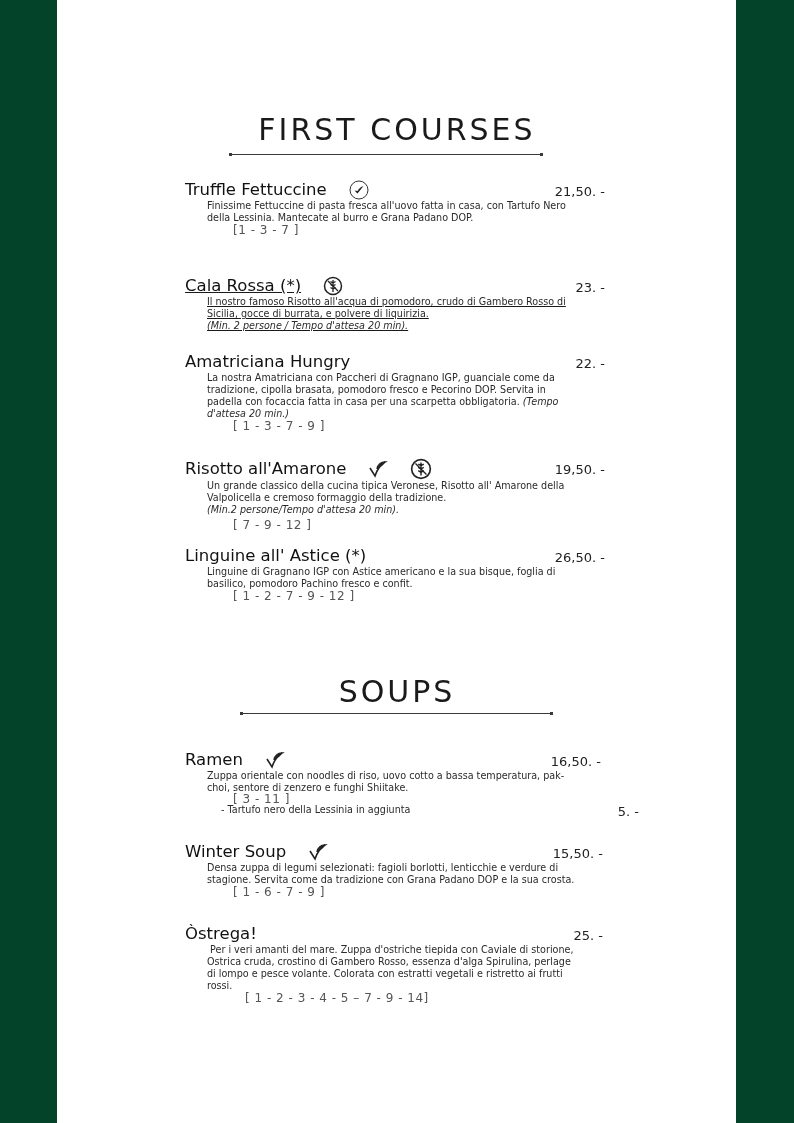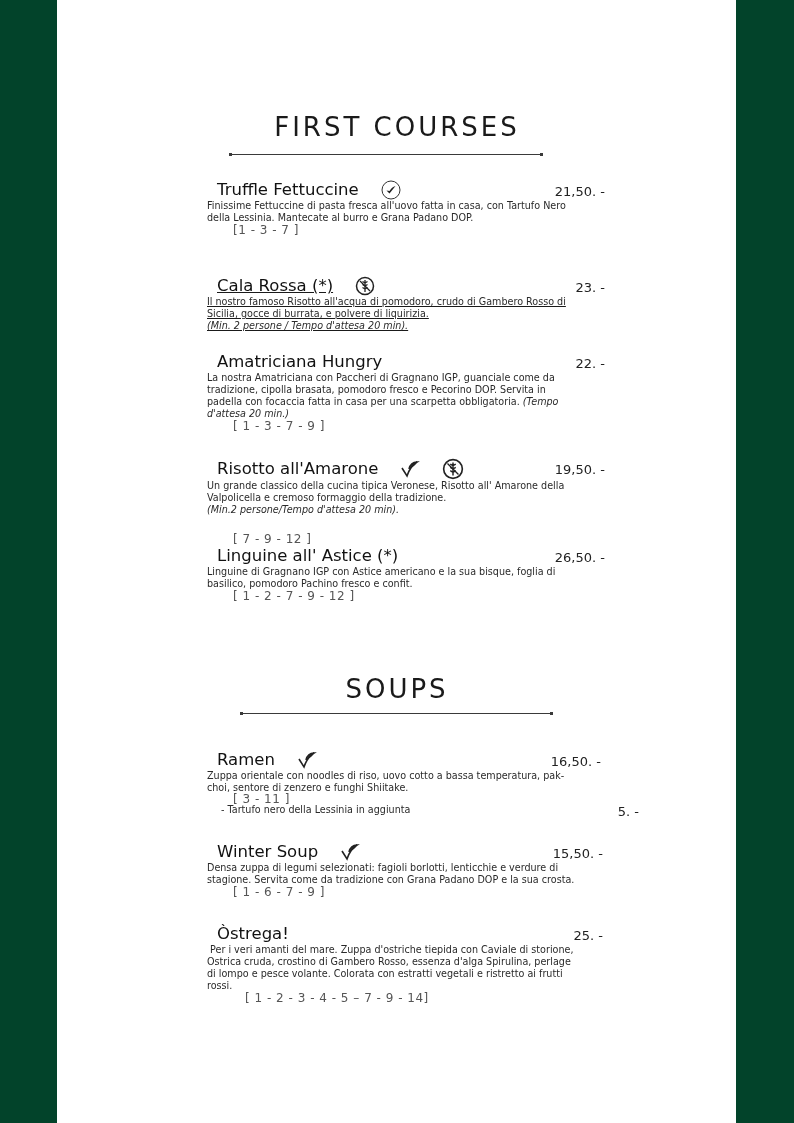--- a/index.html
+++ b/index.html
@@ -1,26 +1,26 @@
 <!DOCTYPE html>
 <html><head>
 <meta charset="utf-8">
 <style>
   html, body { margin:0; padding:0; }
   body { width:794px; height:1123px; background:#ffffff; position:relative; overflow:hidden;
          font-family:"DejaVu Sans", sans-serif; color:#1a1a1a; }
   .band-left { position:absolute; left:0; top:0; width:57px; height:1123px; background:#02432a; }
   .band-right { position:absolute; left:736px; top:0; width:58px; height:1123px; background:#02432a; }
-  .section-title { position:absolute; left:0; width:794px; text-align:center; font-size:26px;
+  .section-title { position:absolute; left:0; width:794px; text-align:center; font-size:30px;
                    letter-spacing:3px; font-weight:normal; color:#1a1a1a; margin:0; }
   .divider { position:absolute; height:1px; background:#3a3a3a; }
   .divider::before, .divider::after { content:""; position:absolute; top:-1px; width:3px; height:3px; background:#3a3a3a; }
   .divider::before { left:0; } .divider::after { right:0; }
   .item { position:absolute; left:185px; width:420px; }
-  .item-name { font-size:16.5px; line-height:20px; color:#111; display:flex; align-items:center; gap:22px; white-space:nowrap;margin-left:32px; }
+  .item-name { font-size:16.5px; line-height:20px; color:#111; display:flex; align-items:center; gap:22px; white-space:nowrap; }
   .item-desc { font-size:9.6px; line-height:12px; color:#2a2a2a; margin-top:0px; width:375px;margin-left:22px; }
   .item-desc .it { font-style:italic; }
   .allergens { font-size:12px; color:#555; margin-left:48px; line-height:12px; letter-spacing:0.5px; }
   .price { position:absolute; right:0; top:4px; font-size:13px; color:#222; text-align:right; }
   .icon { display:inline-flex; width:20px; height:20px; align-items:center; justify-content:center; }
   .icon svg { display:block; }
   .extra { position:absolute; left:185px; width:418px; font-size:9.6px; color:#2a2a2a;margin-left:36px; }
   .extra .price { top:0; }
 </style>
 </head>
@@ -92,21 +92,21 @@
           <path d="M10 4 V16 M10 7 L7.5 5.5 M10 7 L12.5 5.5 M10 10 L7.5 8.5 M10 10 L12.5 8.5 M10 13 L7.5 11.5 M10 13 L12.5 11.5" stroke="#222" stroke-width="1.3" fill="none"></path>
           <path d="M5 5 L15 15" stroke="#222" stroke-width="1.2"></path>
         </svg>
     </span>
   </div>
   <div class="price">19,50. -</div>
   <div class="item-desc">
     <span>Un grande classico della cucina tipica Veronese, Risotto all' Amarone della Valpolicella e cremoso formaggio della tradizione.</span><br>
     <span class="it">(Min.2 persone/Tempo d'attesa 20 min).</span>
   </div>
-  <div class="allergens" style="margin-top:17px;">[ 7 - 9 - 12 ]</div>
+  <div class="allergens" style="margin-top:3px;">[ 7 - 9 - 12 ]</div>
 </div>
 
 <div class="item" style="top:546px;">
   <div class="item-name">
     <span>Linguine all' Astice (*)</span>
   </div>
   <div class="price">26,50. -</div>
   <div class="item-desc">Linguine di Gragnano IGP con Astice americano e la sua bisque, foglia di basilico, pomodoro Pachino fresco e confit.</div>
   <div class="allergens">[ 1 - 2 - 7 - 9 - 12 ]</div>
 </div>

